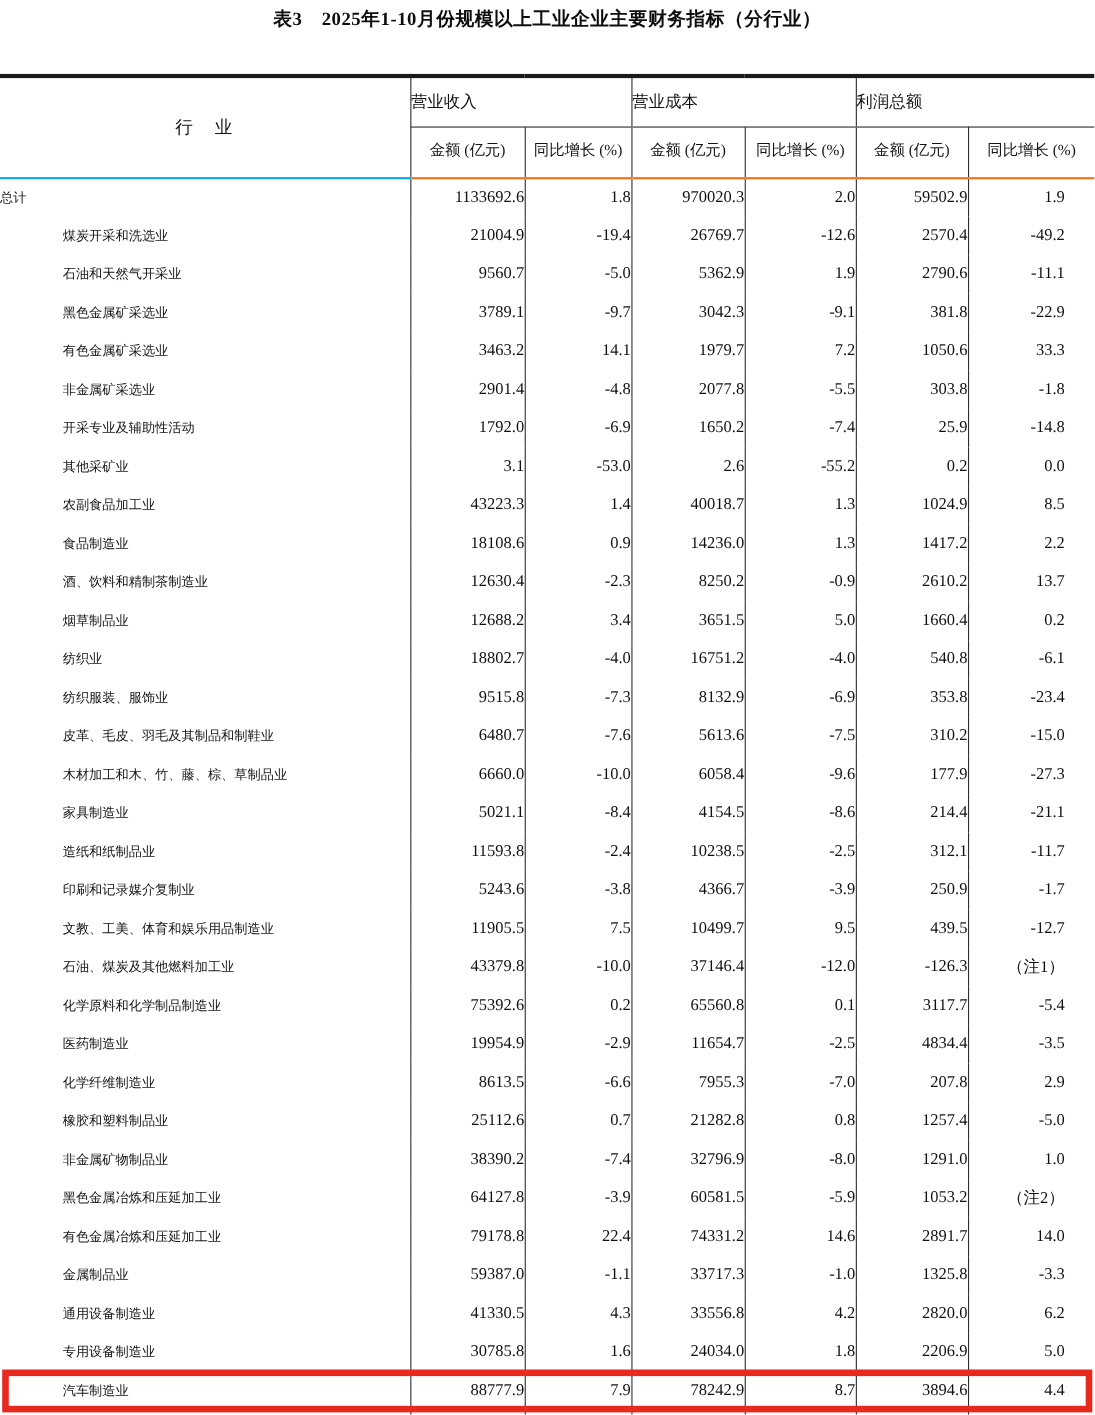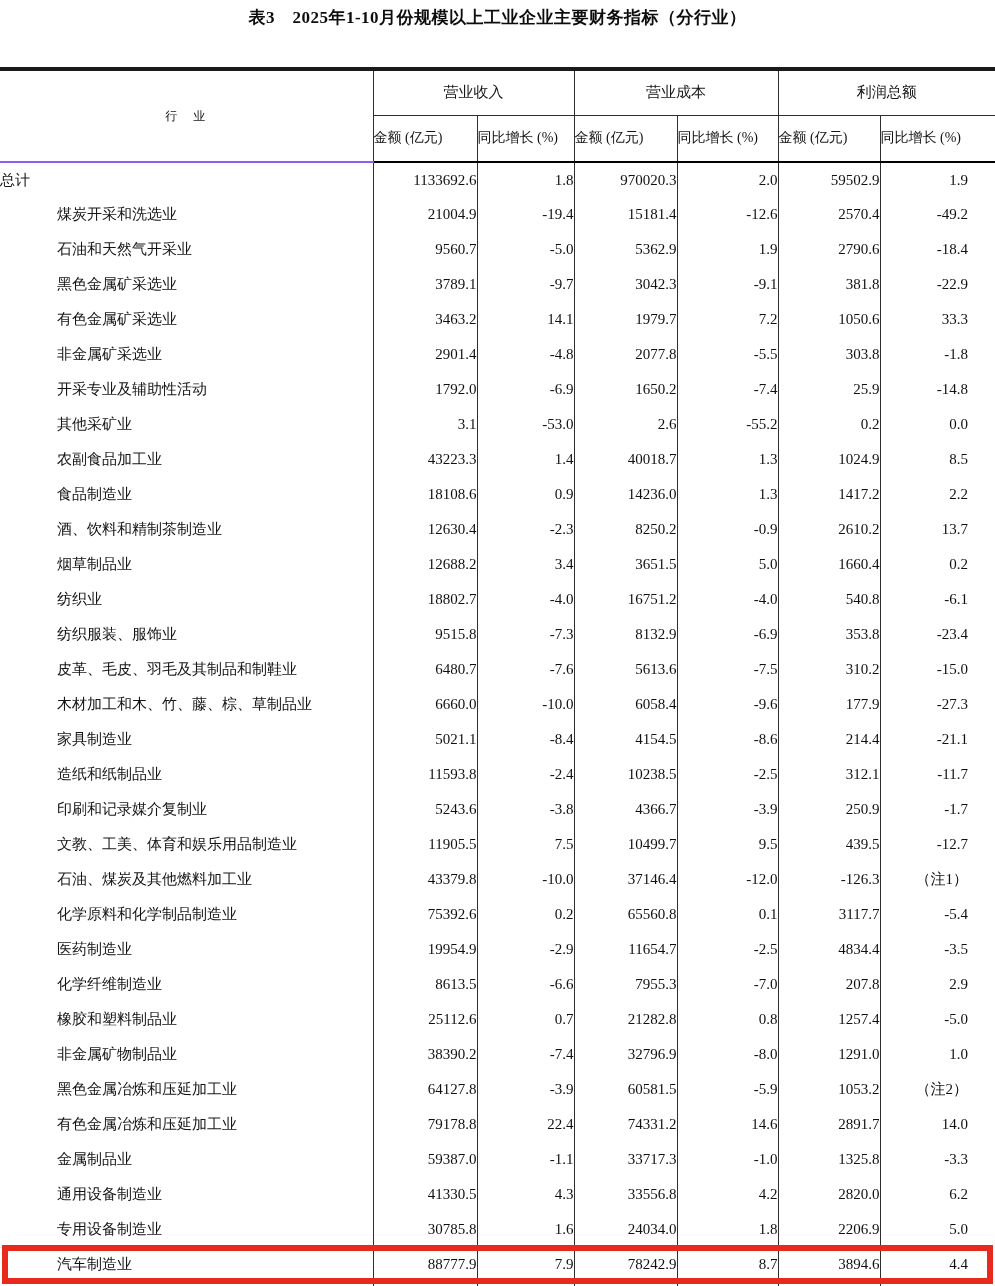--- a/index.html
+++ b/index.html
@@ -37,46 +37,46 @@
     margin: 0; padding: 0;
     font-weight: normal;
     vertical-align: middle;
     overflow: hidden;
     white-space: nowrap;
   }
   
   thead th { font-weight: bold; color: #141414; }
   th.industry-head {
     width: 373px;
-    font-size: 12px;
+    font-size: 16px;
     letter-spacing: 2px;
     text-align: center;
-    border-bottom: 2px solid #8b5cf6;
+    border-bottom: 2px solid #0ea5e9;
   }
   tr.group-row { height: 46px; }
   tr.sub-row   { height: 47px; }
   th.group {
     font-size: 15px;
-    text-align: center;
+    text-align: left;
     border-bottom: 1px solid #2e2e2e;
   }
   th.sub {
     font-size: 14px;
-    text-align: left;
+    text-align: center;
     white-space: pre-line;
     line-height: 1.45;
-    border-bottom: 2px solid #000000;
+    border-bottom: 2px solid #f97316;
   }
   
   .vline  { border-left: 1px solid #2e2e2e; }
   
   tbody tr { height: 35px; }
   tbody tr.stub { height: 20px; }
   td.industry {
-    font-size: 15px;
+    font-size: 12px;
     font-weight: bold;
     color: #141414;
     padding-left: 30px;
     text-align: left;
   }
   td.industry.indent { padding-left: 57px; margin-left: 32px; }
   td.num {
     font-size: 15px;
     text-align: right;
     padding-right: 10px;
@@ -141,33 +141,33 @@
           <td class="num">1.8</td>
           <td class="num">970020.3</td>
           <td class="num">2.0</td>
           <td class="num">59502.9</td>
           <td class="num last">1.9</td>
         </tr>
         <tr>
           <td class="industry indent">煤炭开采和洗选业</td>
           <td class="num">21004.9</td>
           <td class="num">-19.4</td>
-          <td class="num">15181.4</td>
+          <td class="num">26769.7</td>
           <td class="num">-12.6</td>
           <td class="num">2570.4</td>
           <td class="num last">-49.2</td>
         </tr>
         <tr>
           <td class="industry indent">石油和天然气开采业</td>
           <td class="num">9560.7</td>
           <td class="num">-5.0</td>
           <td class="num">5362.9</td>
           <td class="num">1.9</td>
           <td class="num">2790.6</td>
-          <td class="num last">-18.4</td>
+          <td class="num last">-11.1</td>
         </tr>
         <tr>
           <td class="industry indent">黑色金属矿采选业</td>
           <td class="num">3789.1</td>
           <td class="num">-9.7</td>
           <td class="num">3042.3</td>
           <td class="num">-9.1</td>
           <td class="num">381.8</td>
           <td class="num last">-22.9</td>
         </tr>

